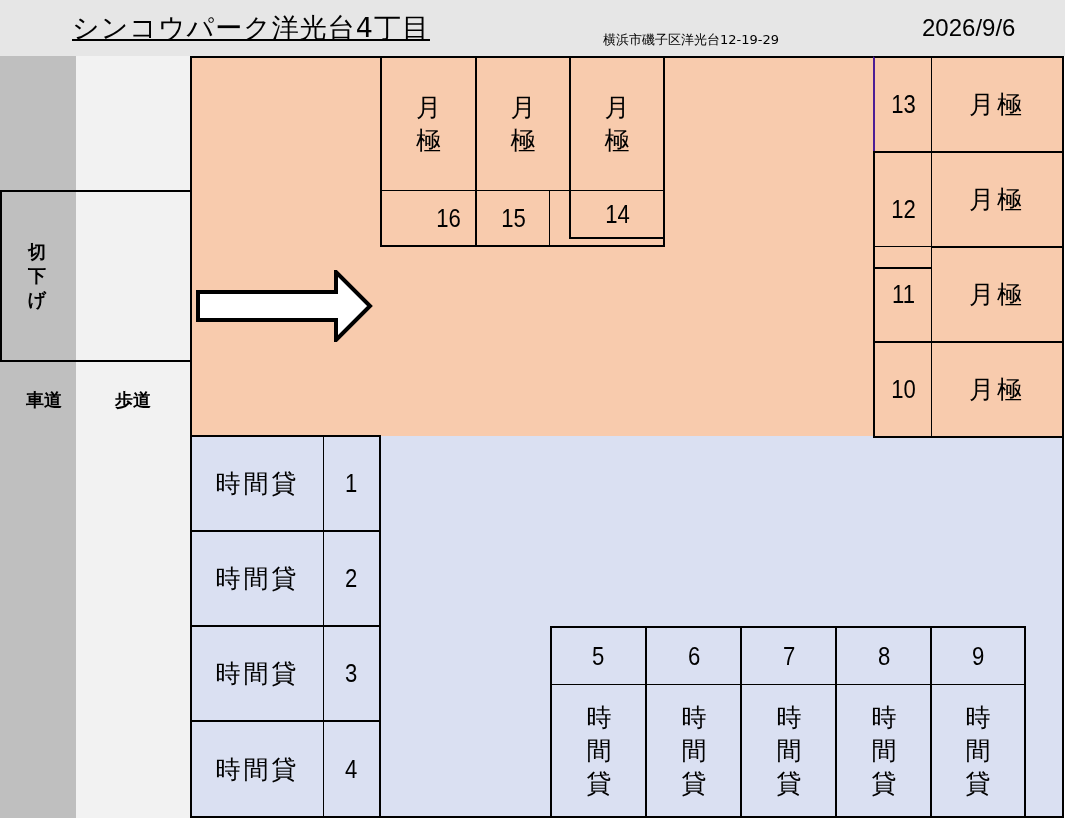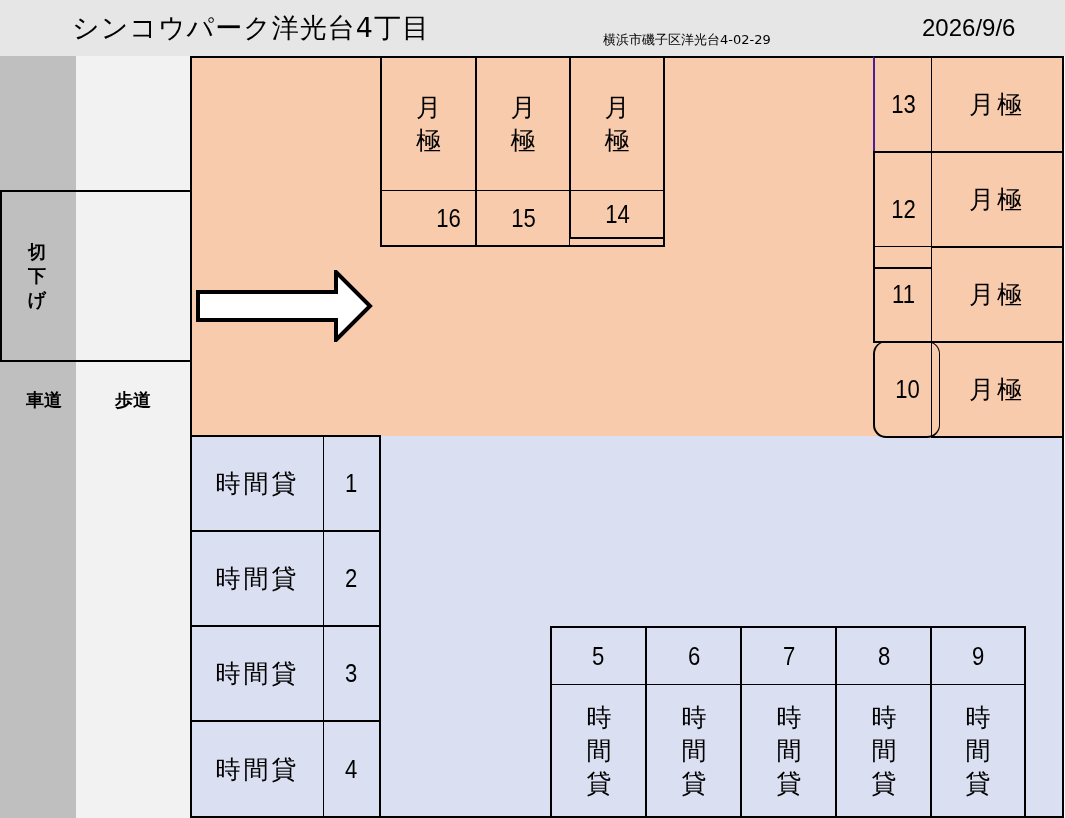--- a/index.html
+++ b/index.html
@@ -1,20 +1,20 @@
 <!DOCTYPE html>
 <html><head>
 <meta charset="utf-8">
 <style>
   html, body { margin:0; padding:0; }
   body { width:1065px; height:818px; position:relative; background:#ffffff; overflow:hidden;
          font-family:"DejaVu Sans", "Liberation Sans", sans-serif; color:#000; }
   .abs { position:absolute; box-sizing:border-box; }
   .header { left:0; top:0; width:1065px; height:56px; background:#e6e6e6; }
-  .title { left:72px; top:10px; font-size:27px; letter-spacing:1px; white-space:nowrap; }
+  .title { left:72px; top:10px; font-size:27px; letter-spacing:1px; white-space:nowrap;text-decoration:underline; }
   .address { left:603px; top:31px; font-size:13px; white-space:nowrap; }
   .date { left:922px; top:14px; font-size:24px; font-family:"Liberation Sans Narrow","Liberation Sans", sans-serif; white-space:nowrap; }
   .road { left:0; top:56px; width:76px; height:762px; background:#bfbfbf; }
   .sidewalk { left:76px; top:56px; width:114px; height:762px; background:#f2f2f2; }
   .curbcut { left:0; top:190px; width:191px; height:172px; border:2px solid #000; border-right:none; }
   .curbcut-label { left:22px; top:240px; width:30px; font-size:18px; font-weight:bold; line-height:24px; text-align:center; }
   .road-label { left:0; top:388px; width:88px; text-align:center; font-size:18px; font-weight:bold; }
   .sidewalk-label { left:76px; top:388px; width:114px; text-align:center; font-size:18px; font-weight:bold; }
   .monthly-zone { left:190px; top:56px; width:874px; height:381px; background:#f8cbad; border-top:2px solid #000; border-left:2px solid #000; border-right:2px solid #000; }
   .hourly-zone { left:190px; top:436px; width:874px; height:382px; background:#dae0f2; border-left:2px solid #000; border-right:2px solid #000; border-bottom:2px solid #000; }
@@ -23,21 +23,21 @@
   .lbl { font-size:25px; letter-spacing:3px;text-align:center; }
   .vlbl { font-size:25px; line-height:33px; }
   .arrow { left:196px; top:270px; }
   .outline-box { border:2px solid #000; }
 </style>
 </head>
 <body>
 
 <div class="abs header"></div>
 <div class="abs title">シンコウパーク洋光台4丁目</div>
-<div class="abs address">横浜市磯子区洋光台4-02-29</div>
+<div class="abs address">横浜市磯子区洋光台12-19-29</div>
 <div class="abs date">2026/9/6</div>
 
 <div class="abs road"></div>
 <div class="abs sidewalk"></div>
 <div class="abs curbcut"></div>
 <div class="abs curbcut-label">
   <div>切</div>
   <div>下</div>
   <div>げ</div>
 </div>
@@ -66,21 +66,21 @@
 </div>
 <div class="abs cell" style="left:569px;top:56px;width:96px;height:135px;border-top:2px solid #000;border-left:2px solid #000;border-right:2px solid #000;">
   <div class="vlbl">
       <div>月</div>
       <div>極</div>
     </div>
 </div>
 <div class="abs cell" style="left:380px;top:190px;width:96px;height:57px;border-left:2px solid #000;border-bottom:2px solid #000;padding-left:40px;">
   <span class="num">16</span>
 </div>
-<div class="abs cell" style="left:475px;top:190px;width:95px;height:57px;border-left:2px solid #000;border-bottom:2px solid #000;">
+<div class="abs cell" style="left:475px;top:190px;width:75px;height:57px;border-left:2px solid #000;border-bottom:2px solid #000;">
   <span class="num">15</span>
 </div>
 <div class="abs cell" style="left:569px;top:190px;width:96px;height:49px;border-left:2px solid #000;border-right:2px solid #000;border-bottom:2px solid #000;">
   <span class="num">14</span>
 </div>
 
 <div class="abs cell" style="left:873px;top:56px;width:59px;height:97px;border-left:2px solid #4c1d95;border-top:2px solid #000;border-bottom:2px solid #000;">
     <span class="num">13</span>
   </div>
 <div class="abs cell" style="left:931px;top:56px;width:133px;height:97px;border-top:2px solid #000;border-right:2px solid #000;border-bottom:2px solid #000;">
@@ -94,21 +94,21 @@
     <span class="lbl">月極</span>
   </div>
 
 <div class="abs cell" style="left:873px;top:246px;width:59px;height:97px;border-left:2px solid #000;border-bottom:2px solid #000;">
     <span class="num">11</span>
   </div>
 <div class="abs cell" style="left:931px;top:246px;width:133px;height:97px;border-right:2px solid #000;border-bottom:2px solid #000;">
     <span class="lbl">月極</span>
   </div>
 
-<div class="abs cell" style="left:873px;top:341px;width:67px;height:97px;border-left:2px solid #000;border-bottom:2px solid #000;border-radius:13px;">
+<div class="abs cell" style="left:873px;top:341px;width:59px;height:97px;border-left:2px solid #000;border-bottom:2px solid #000;">
     <span class="num">10</span>
   </div>
 <div class="abs cell" style="left:931px;top:341px;width:133px;height:97px;border-right:2px solid #000;border-bottom:2px solid #000;">
     <span class="lbl">月極</span>
   </div>
 
 <div class="abs" style="left:190px;top:435px;width:191px;height:2px;background:#000;"></div>
 
 <div class="abs cell" style="left:190px;top:436px;width:134px;height:96px;border-left:2px solid #000;border-bottom:2px solid #000;">
     <span class="lbl">時間貸</span>

